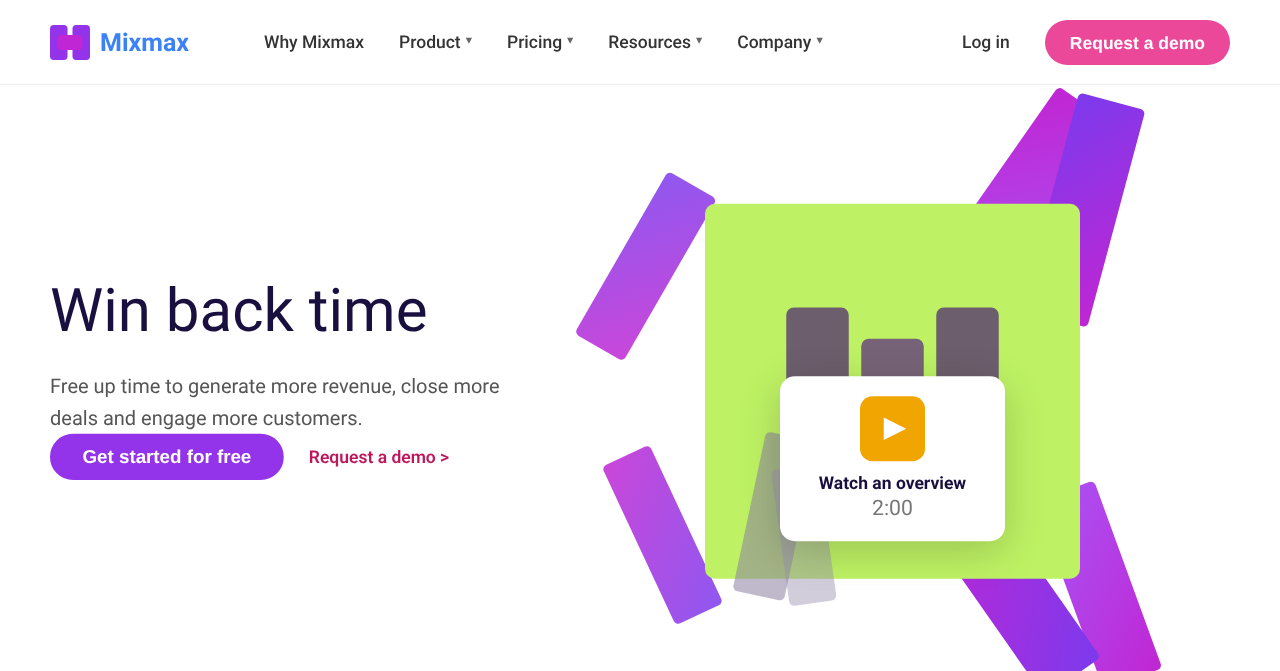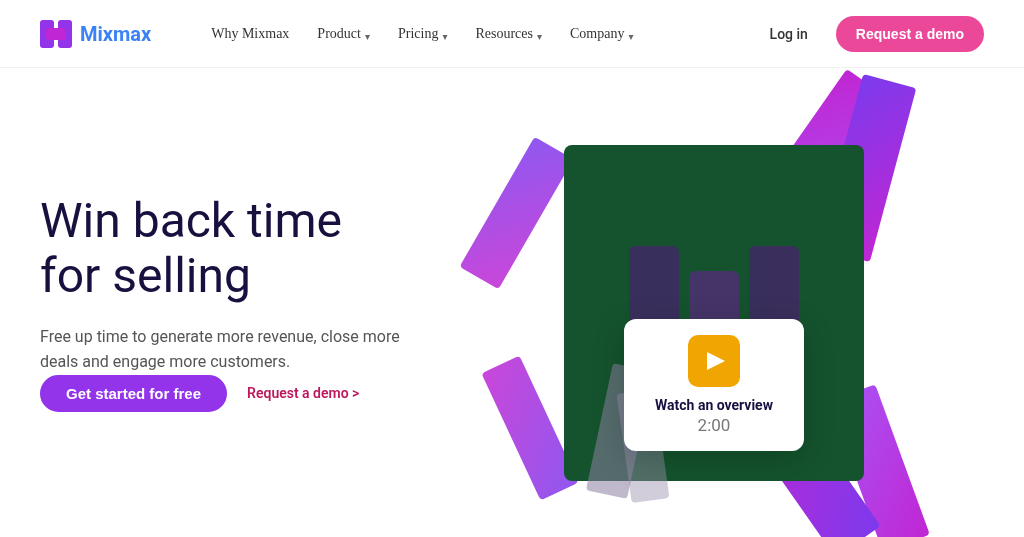--- a/index.html
+++ b/index.html
@@ -36,29 +36,28 @@
       color: #3b82f6;
     }
     .nav-links {
       display: flex;
       align-items: center;
       gap: 4px;
       flex: 1;
     }
     .nav-item {
       display: flex;
-      align-items: flex-end;
+      align-items: flex-start;
       gap: 4px;
       padding: 8px 12px;
       font-size: 14px;
       color: #333;
       cursor: pointer;
       font-weight: 500;
       white-space: nowrap;
-      font-family: Liberation Serif, serif;
     }
     .chevron {
       font-size: 10px;
       color: #666;
     }
     .nav-right {
       display: flex;
       align-items: center;
       gap: 16px;
       justify-content: center;
@@ -284,38 +283,37 @@
   <div class="nav-right">
     <span class="login-btn">Log in</span>
     <button class="demo-btn">Request a demo</button>
   </div>
 </nav>
 
 <section class="hero">
   <div class="hero-left">
     <h1 class="hero-title">
       <span>Win back time</span><br>
-      <span>for selling</span>
     </h1>
     <p class="hero-sub">Free up time to generate more revenue, close more deals and engage more customers.</p>
     <div class="hero-cta">
       <button class="get-started-btn">Get started for free</button>
       <span class="request-demo-link">Request a demo &gt;</span>
     </div>
   </div>
 
   <div class="hero-right">
     <div class="outer-wrap">
 
       <div class="ribbon ribbon-1"></div>
       <div class="ribbon ribbon-2"></div>
       <div class="ribbon ribbon-5"></div>
       <div class="ribbon ribbon-6"></div>
 
-      <div style="position:absolute; top:50%; left:50%; transform:translate(-50%,-50%); width:300px; height:336px; background:#14532d; border-radius:8px; display:flex; align-items:center; justify-content:center; z-index:2;">
+      <div style="position:absolute; top:50%; left:50%; transform:translate(-50%,-50%); width:300px; height:300px; background:#bef264; border-radius:8px; display:flex; align-items:center; justify-content:center; z-index:2;">
 
         <div style="display:flex; gap:10px; align-items:flex-start; opacity:0.7; margin-top:10px;">
           <div style="width:50px; height:120px; background:#4a2070; border-radius:6px;"></div>
           <div style="width:50px; height:120px; background:#5a2880; border-radius:6px; margin-top:25px;"></div>
           <div style="width:50px; height:120px; background:#4a2070; border-radius:6px;"></div>
         </div>
 
         <div class="video-card" style="position:absolute; bottom:30px; left:50%; transform:translateX(-50%); min-width:180px;">
           <div class="play-btn">
             <div class="play-triangle"></div>

